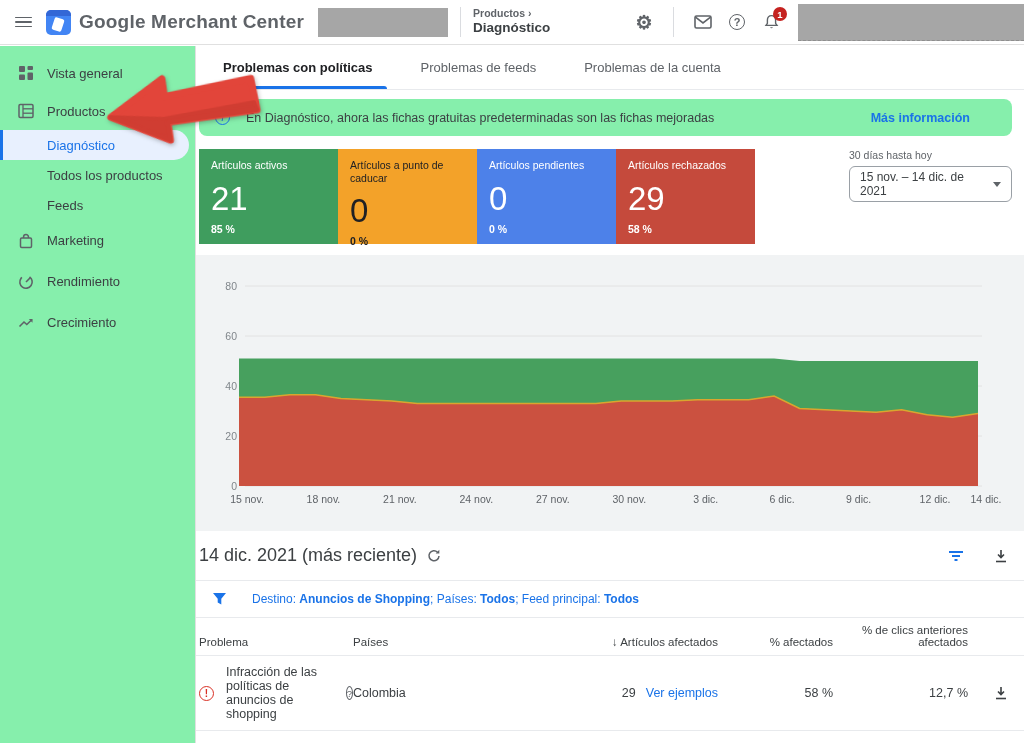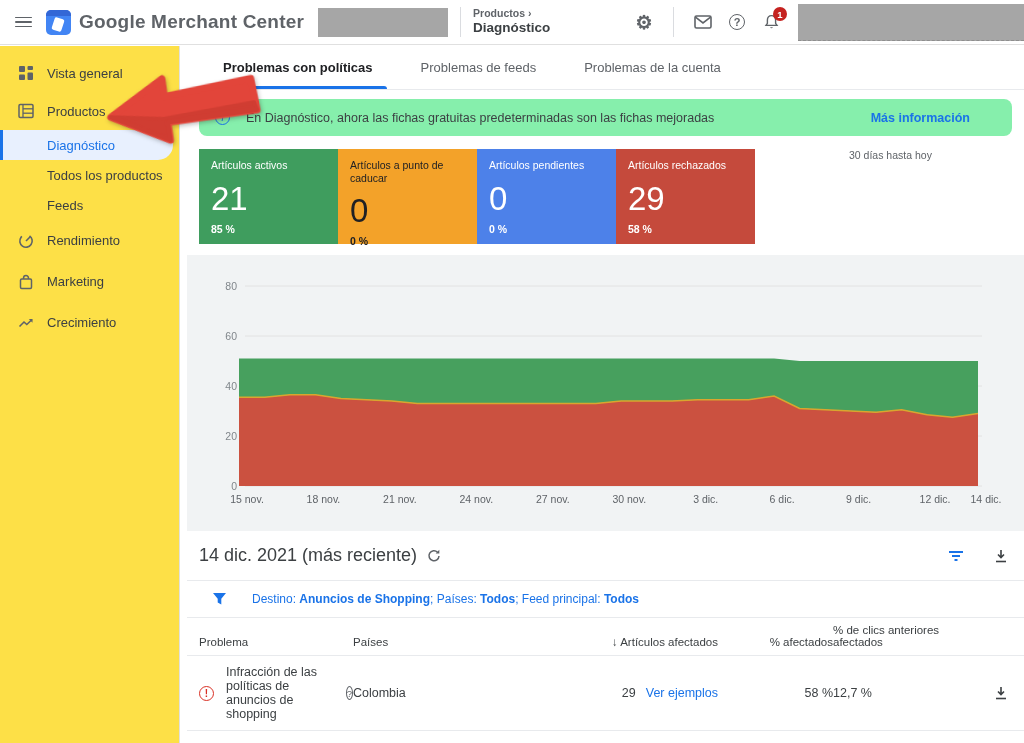--- a/index.html
+++ b/index.html
@@ -22,21 +22,21 @@
   .crumb { line-height:1.25; }
   .crumb .sec { font-size:10.5px; color:#5f6368; }
   .crumb .pg { font-size:13.5px; color:#3c4043; }
   .header-right { margin-left:auto; display:flex; align-items:center; }
   .hicon { width:34px; height:34px; display:flex; align-items:center; justify-content:center; cursor:pointer; position:relative; color:#5f6368; }
   .help-circ { width:16px; height:16px; border:1.6px solid #5f6368; border-radius:50%; font-size:11px; display:flex; align-items:center; justify-content:center; color:#5f6368; }
   .badge { position:absolute; top:2px; right:1px; background:#c5221f; color:#fff; font-size:9.5px; width:14px; height:14px; border-radius:50%; display:flex; align-items:center; justify-content:center; }
   .redact-2 { width:226px; height:37px; background:#a6a6a6; margin-left:10px; border-bottom:1px dashed #8e8e8e; }
 
   
-  .sidebar { position:absolute; top:46px; left:0; bottom:0; width:180px; background:#fde047;
+  .sidebar { position:absolute; top:46px; left:0; bottom:0; width:196px; background:#86efac;
              border-right:1px solid #e0e0e0; padding-top:8px; z-index:10; }
   .nav-item { height:38px; display:flex; align-items:center; padding-left:17px; cursor:pointer;
               font-size:13px; color:#3c4043; }
   .nav-item .nicon { width:18px; height:18px; margin-right:12px; display:flex; align-items:center; justify-content:center; }
   .nav-sub { height:30px; display:flex; align-items:center; padding-left:47px; cursor:pointer; font-size:13px; color:#3c4043; position:relative; }
   .nav-sub.active { background:#e8f0fe; color:#1a73e8; border-radius:0 16px 16px 0; margin-right:6px; }
   .nav-sub.active::before { content:""; position:absolute; left:0; top:0; bottom:0; width:3px; background:#1a73e8; }
   .nav-main-lower { height:41px; }
 
   
@@ -82,21 +82,21 @@
   .filter-row { height:37px; display:flex; align-items:center; padding-left:25px; border-bottom:1px solid #e8eaed; }
   .filter-text { margin-left:25px; font-size:12px; color:#1a73e8; }
   .filter-text b { font-weight:bold; }
 
   .tbl-header { display:flex; align-items:flex-end; padding:6px 16px 7px 12px; font-size:11.5px; color:#3c4043; border-bottom:1px solid #e8eaed; }
   .tbl-row { display:flex; align-items:center; padding:9px 16px 9px 12px; font-size:12.5px; color:#3c4043; border-bottom:1px solid #e8eaed; }
   .col-problema { flex:1; display:flex; align-items:center; }
   .col-paises { width:150px; }
   .col-afect { width:215px; text-align:right; }
   .col-pct { width:115px; text-align:right; }
-  .col-clics { width:135px; }
+  .col-clics { width:135px; text-align:right; }
   .col-dl { width:40px; display:flex; justify-content:flex-end; }
   .hdr-sort { cursor:pointer; }
   .warn-circ { width:15px; height:15px; border:1.5px solid #d93025; border-radius:50%; color:#d93025; font-size:10px; font-weight:bold;
                display:flex; align-items:center; justify-content:center; margin-right:12px; flex:0 0 auto; }
   .q-circ { width:14px; height:14px; border:1.3px solid #5f6368; border-radius:50%; color:#5f6368; font-size:9.5px;
             display:flex; align-items:center; justify-content:center; margin-left:8px; cursor:pointer; }
   .link { color:#1a73e8; cursor:pointer; }
   .cell-afect-inner { display:inline-flex; gap:10px; }
 
   .pag-row { height:37px; display:flex; align-items:center; justify-content:flex-end; padding-right:14px; font-size:12px; color:#5f6368; }
@@ -183,34 +183,34 @@
     </div>
     <div class="nav-sub">
       <span>Todos los productos</span>
     </div>
     <div class="nav-sub">
       <span>Feeds</span>
     </div>
     <div class="nav-item nav-main-lower">
       <span class="nicon">
         <svg width="16" height="16" viewBox="0 0 16 16">
-          <circle cx="8" cy="8" r="6.2" fill="none" stroke="#5f6368" stroke-width="1.6" stroke-dasharray="30 9" transform="rotate(-55 8 8)"></circle>
-          <line x1="8" y1="8" x2="12.2" y2="3.8" stroke="#5f6368" stroke-width="1.6"></line>
-        </svg>
-      </span>
-      <span>Rendimiento</span>
+          <rect x="2.5" y="5" width="11" height="9.5" rx="1.2" fill="none" stroke="#5f6368" stroke-width="1.5"></rect>
+          <path d="M5.5 5 V4.2 a2.5 2.7 0 0 1 5 0 V5" fill="none" stroke="#5f6368" stroke-width="1.5"></path>
+        </svg>
+      </span>
+      <span>Marketing</span>
     </div>
     <div class="nav-item nav-main-lower">
       <span class="nicon">
         <svg width="16" height="16" viewBox="0 0 16 16">
-          <rect x="2.5" y="5" width="11" height="9.5" rx="1.2" fill="none" stroke="#5f6368" stroke-width="1.5"></rect>
-          <path d="M5.5 5 V4.2 a2.5 2.7 0 0 1 5 0 V5" fill="none" stroke="#5f6368" stroke-width="1.5"></path>
-        </svg>
-      </span>
-      <span>Marketing</span>
+          <circle cx="8" cy="8" r="6.2" fill="none" stroke="#5f6368" stroke-width="1.6" stroke-dasharray="30 9" transform="rotate(-55 8 8)"></circle>
+          <line x1="8" y1="8" x2="12.2" y2="3.8" stroke="#5f6368" stroke-width="1.6"></line>
+        </svg>
+      </span>
+      <span>Rendimiento</span>
     </div>
     <div class="nav-item nav-main-lower">
       <span class="nicon">
         <svg width="16" height="16" viewBox="0 0 16 16">
           <path d="M1.5 11.5 L6 7 L8.8 9.5 L14 4.5" fill="none" stroke="#5f6368" stroke-width="1.6"></path>
           <path d="M10.8 4 H14.5 V7.7 Z" fill="#5f6368"></path>
         </svg>
       </span>
       <span>Crecimiento</span>
     </div>
@@ -257,20 +257,24 @@
         <div class="cvalue">0</div>
         <div class="cpct">0 %</div>
       </div>
       <div class="card" id="card-3" style="background: rgb(197, 74, 60);">
         <div class="clabel">Artículos rechazados</div>
         <div class="cvalue">29</div>
         <div class="cpct">58 %</div>
       </div>
       <div class="date-widget">
         <div class="date-label">30 días hasta hoy</div>
+        <div class="date-box">
+          <span>15 nov. – 14 dic. de 2021</span>
+          <span class="date-caret"></span>
+        </div>
       </div>
     </div>
 
     <div class="chart-wrap">
       <svg id="chart-svg" width="837" height="272" viewBox="0 0 837 272">
           <line x1="58" y1="231" x2="795" y2="231" stroke="#e2e2e2" stroke-width="1"></line>
           <text x="50" y="234.5" text-anchor="end" font-size="10.5" fill="#80868b" font-family="Liberation Sans, sans-serif">0</text>
           <line x1="58" y1="181" x2="795" y2="181" stroke="#e2e2e2" stroke-width="1"></line>
           <text x="50" y="184.5" text-anchor="end" font-size="10.5" fill="#80868b" font-family="Liberation Sans, sans-serif">20</text>
           <line x1="58" y1="131" x2="795" y2="131" stroke="#e2e2e2" stroke-width="1"></line>

